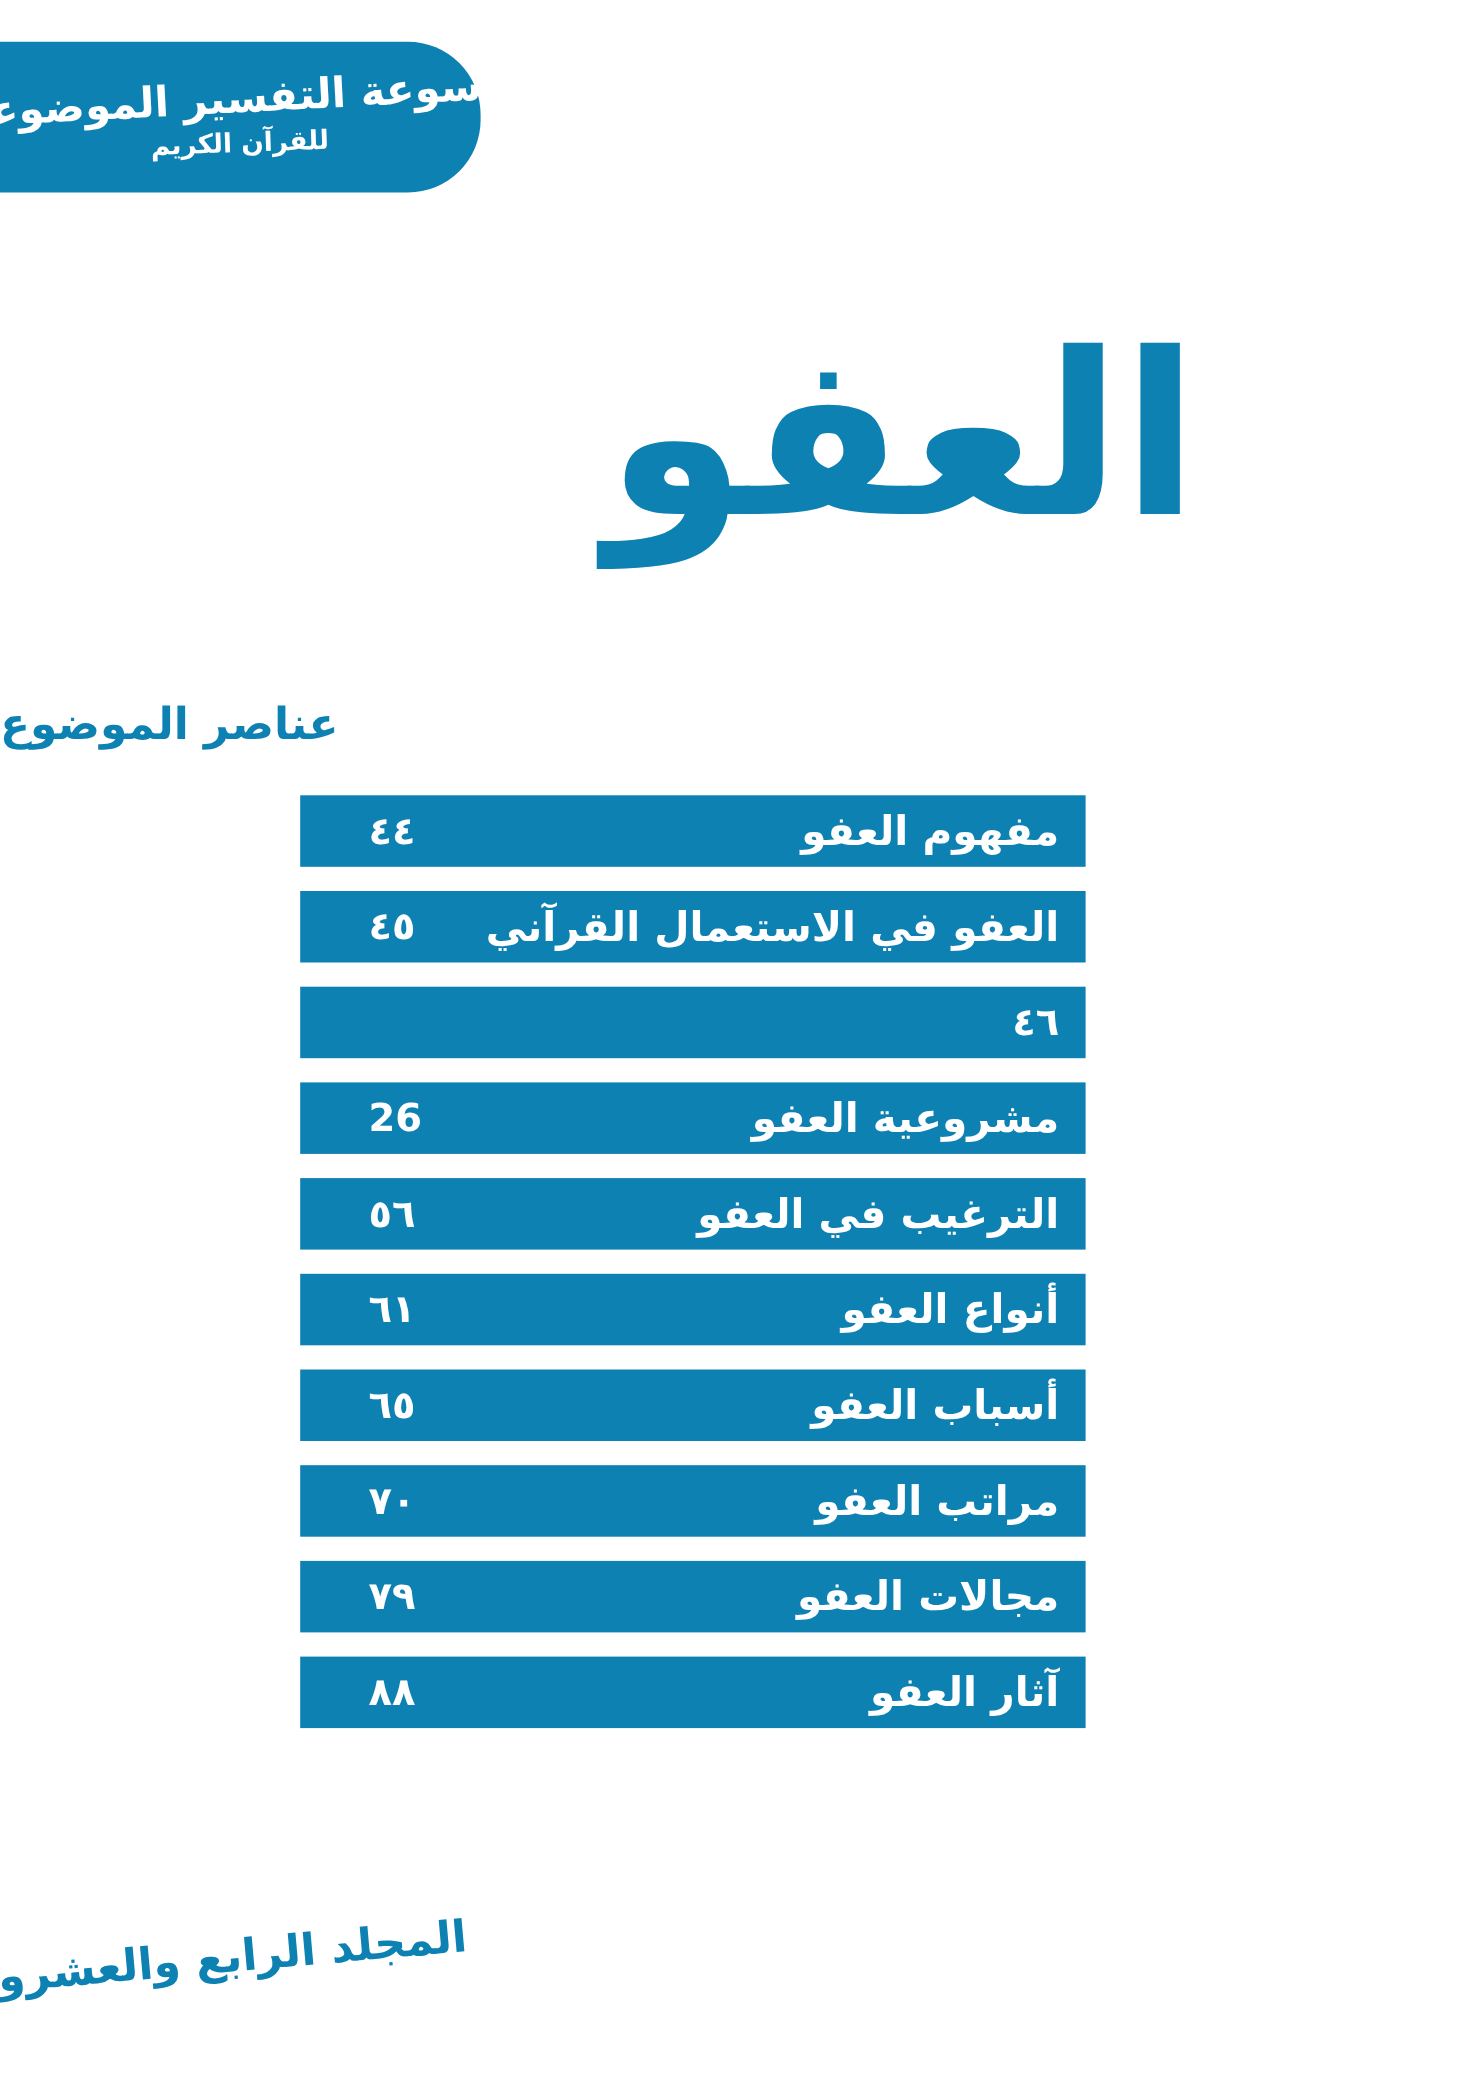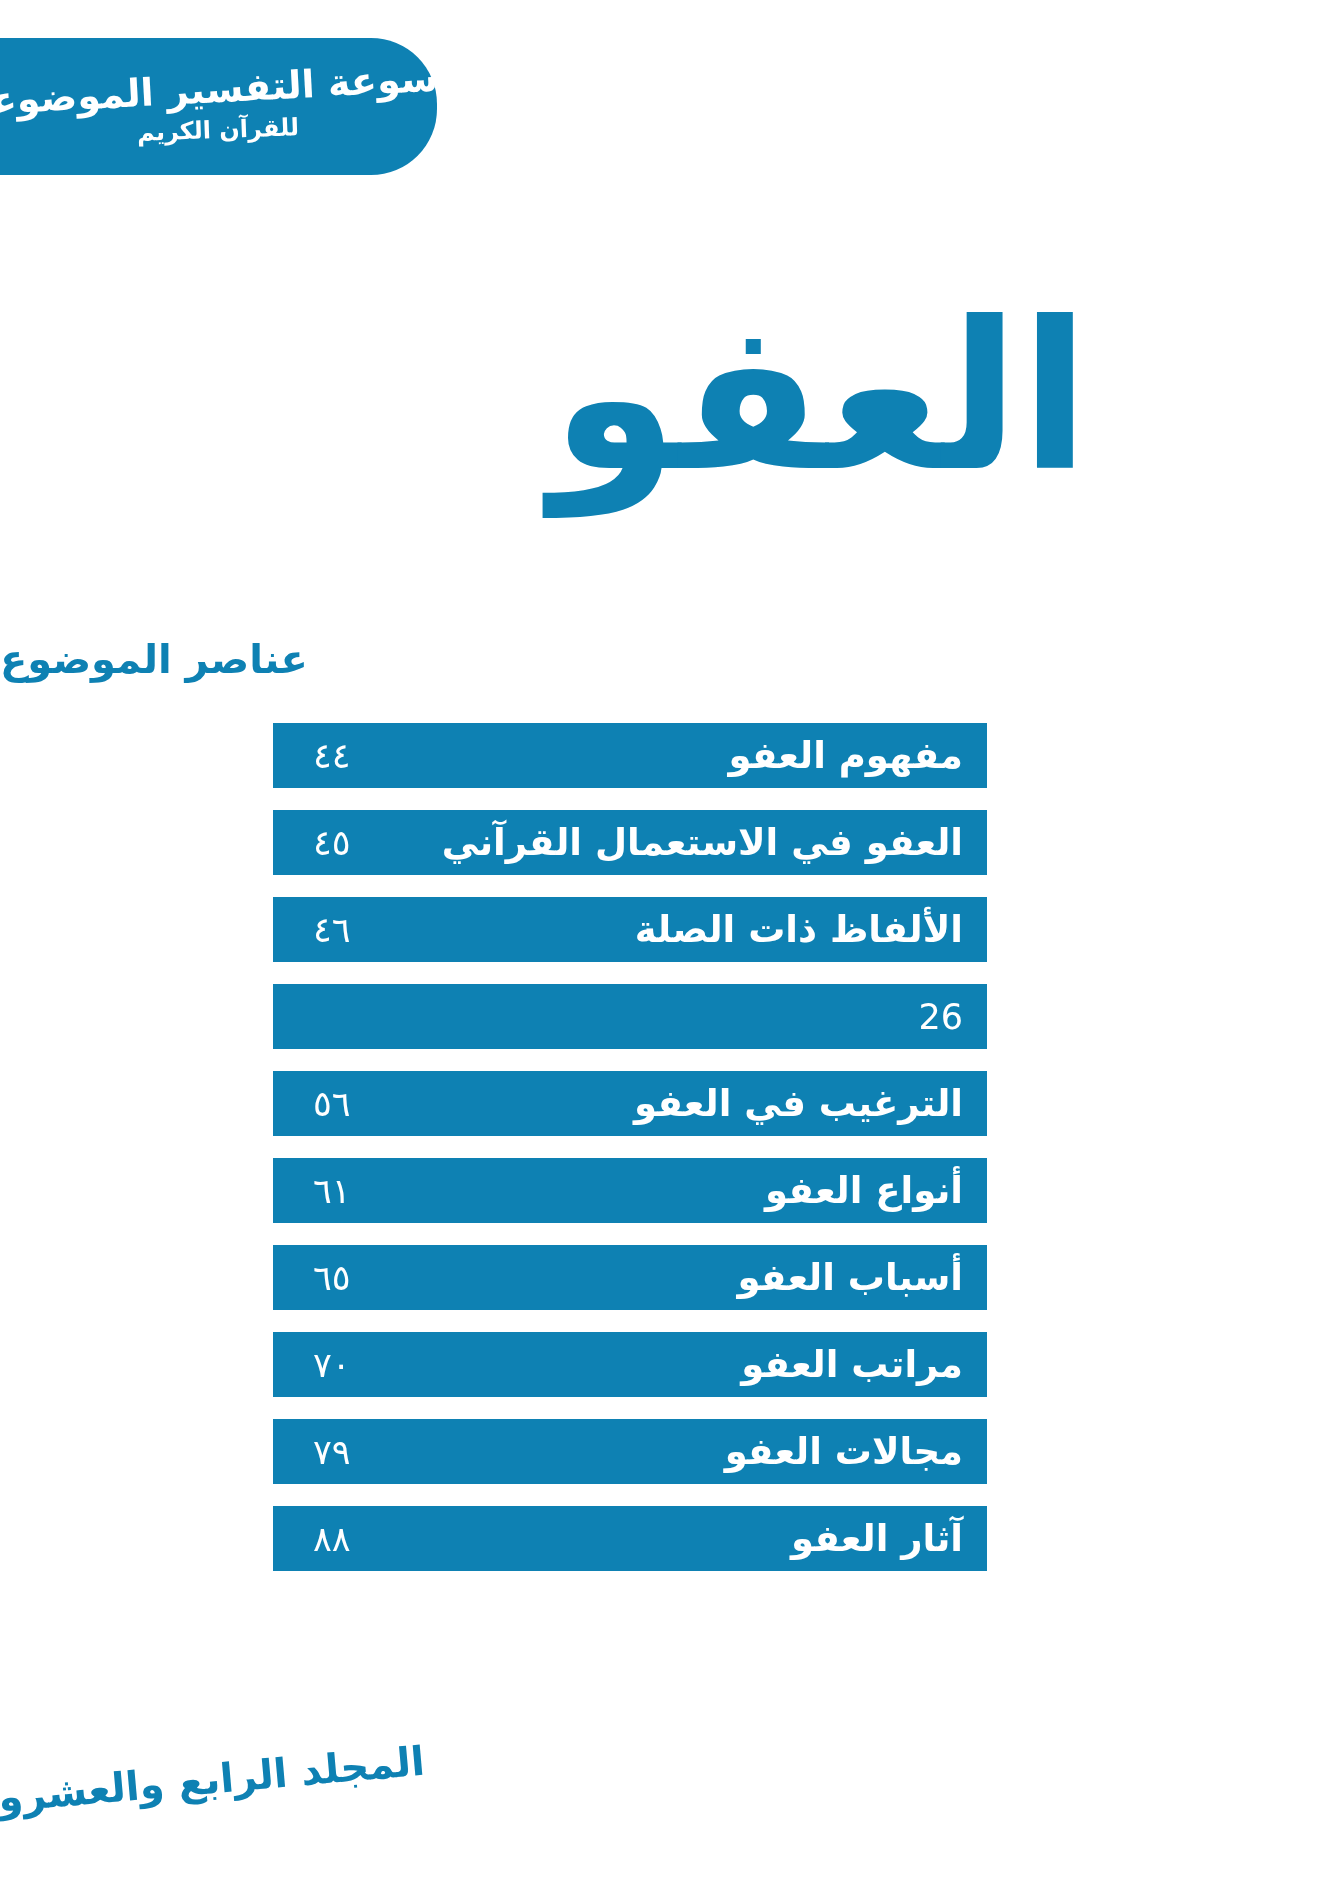--- a/index.html
+++ b/index.html
@@ -90,21 +90,22 @@
     direction: rtl;
   }
   .toc-label {
     font-size: 37px;
     font-weight: bold;
     white-space: nowrap;
     text-align: right;
   }
   .toc-page {
     font-size: 35px;
-    font-weight: normal;
+    font-weight: bold;
+    margin-left: 22px;
   }
 
   
   .volume {
     position: absolute;
     left: 95px;
     top: 1752px;
     width: 330px;
     text-align: center;
     color: #0E81B3;
@@ -130,24 +131,24 @@
 <div class="toc">
   <div class="toc-row">
     <span class="toc-label">مفهوم العفو</span>
     <span class="toc-page">٤٤</span>
   </div>
   <div class="toc-row">
     <span class="toc-label">العفو في الاستعمال القرآني</span>
     <span class="toc-page">٤٥</span>
   </div>
   <div class="toc-row">
-    <span class="toc-label">الألفاظ ذات الصلة</span>
     <span class="toc-page">٤٦</span>
   </div>
   <div class="toc-row">
+    <span class="toc-label">مشروعية العفو</span>
     <span class="toc-page">26</span>
   </div>
   <div class="toc-row">
     <span class="toc-label">الترغيب في العفو</span>
     <span class="toc-page">٥٦</span>
   </div>
   <div class="toc-row">
     <span class="toc-label">أنواع العفو</span>
     <span class="toc-page">٦١</span>
   </div>

